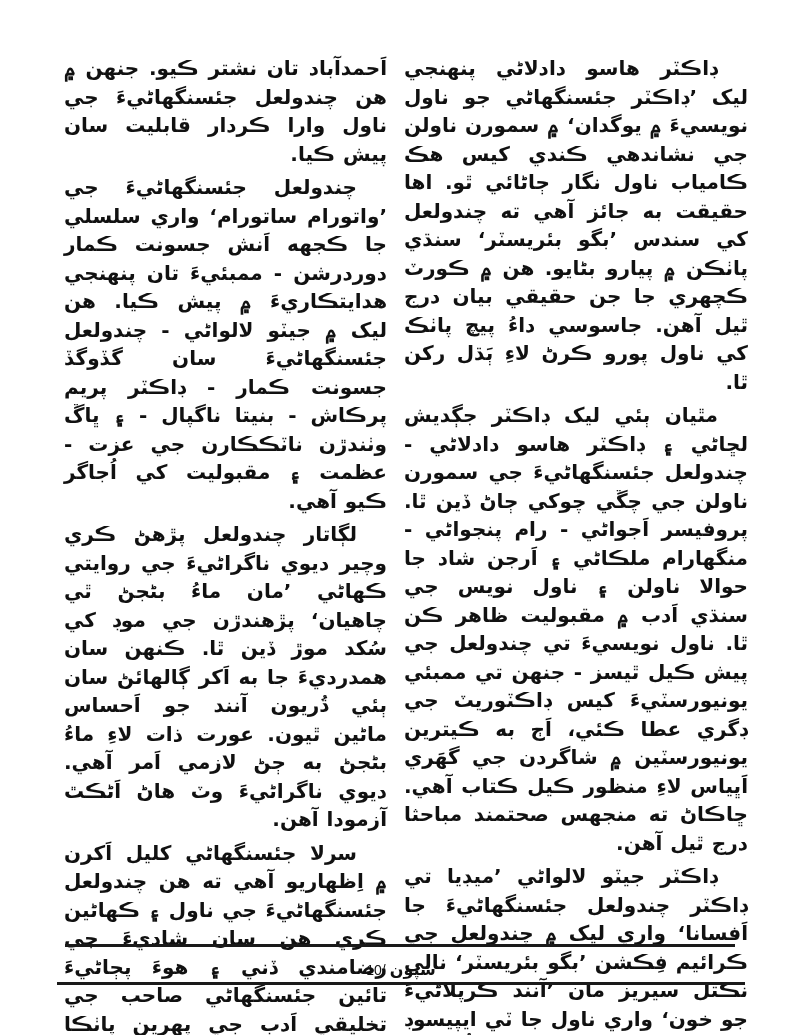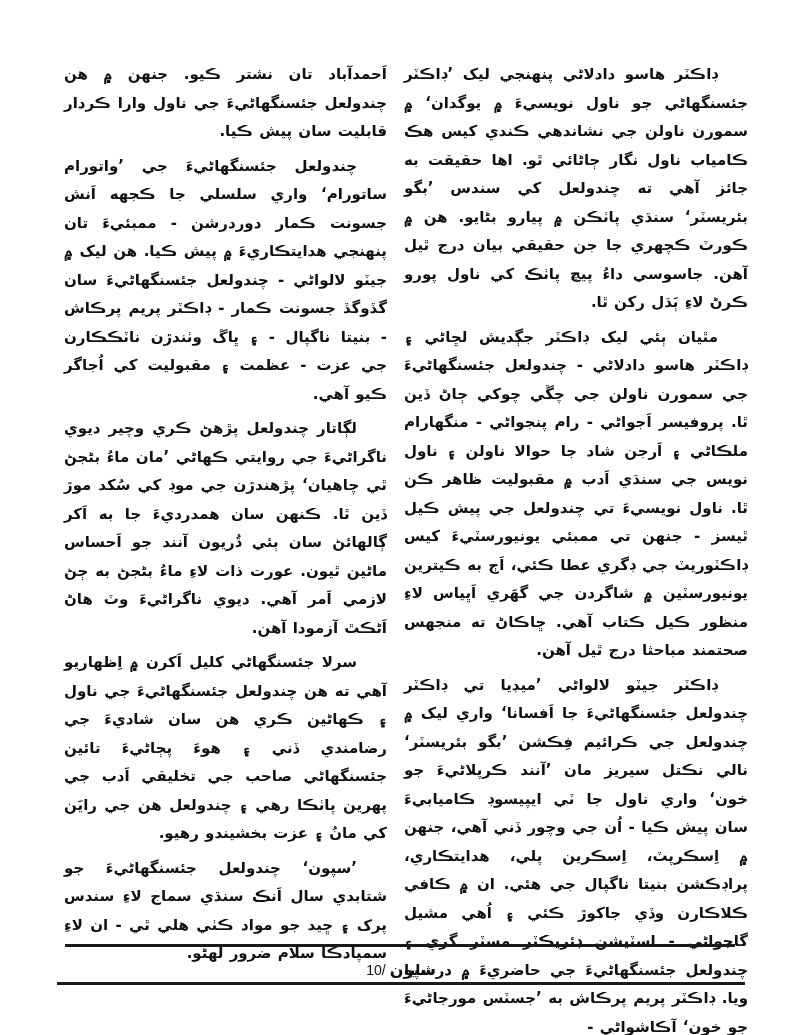--- a/index.html
+++ b/index.html
@@ -23,23 +23,23 @@
     right: 52px;
     left: 64px;
     display: flex;
     direction: rtl;
     gap: 17px;
   }
   .column { display: block; }
   .col-right { width: 344px; }
   .col-left  { width: 323px; }
   .column p {
-    margin: 6px 0 5px 0;
+    margin: 0 0 5px 0;
     direction: rtl;
-    font-size: 15px;
+    font-size: 20px;
     font-weight: bold;
     line-height: 28.5px;
     text-align: justify;
     text-align-last: right;
     word-spacing: 1px;
   }
   .column p.indent { text-indent: 30px; }
   .footer {
     position: absolute;
     left: 57px;

